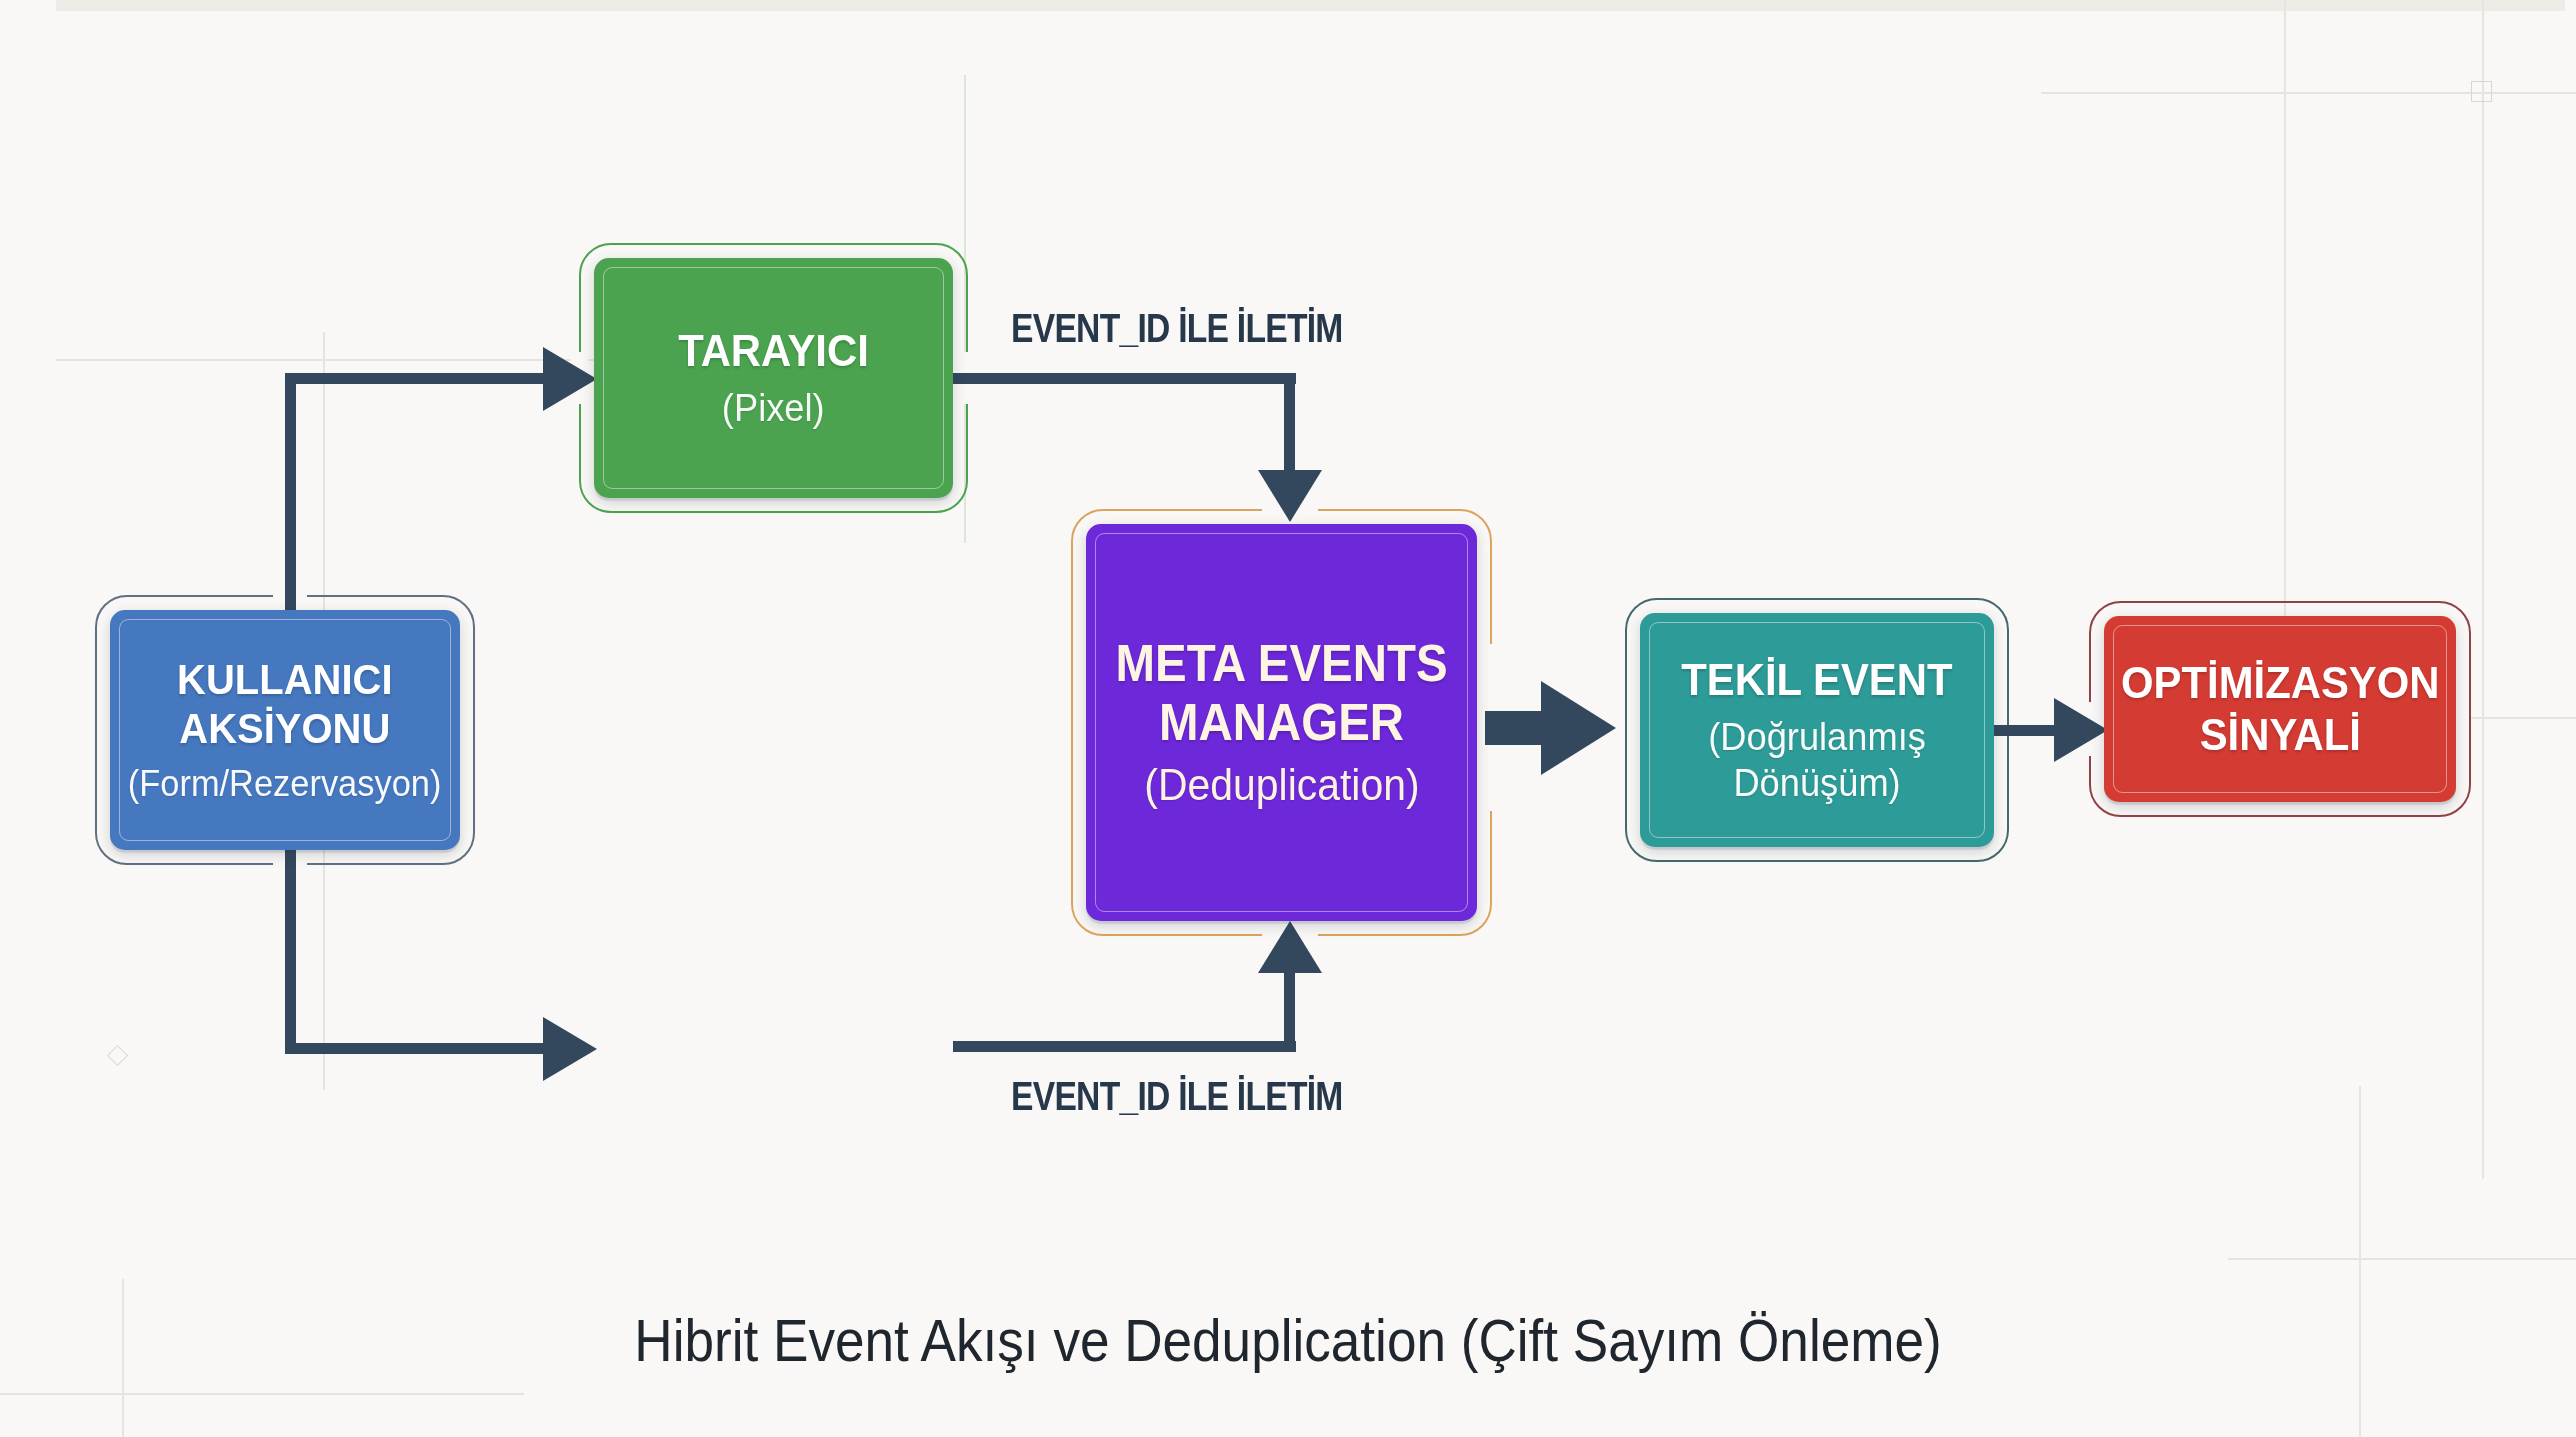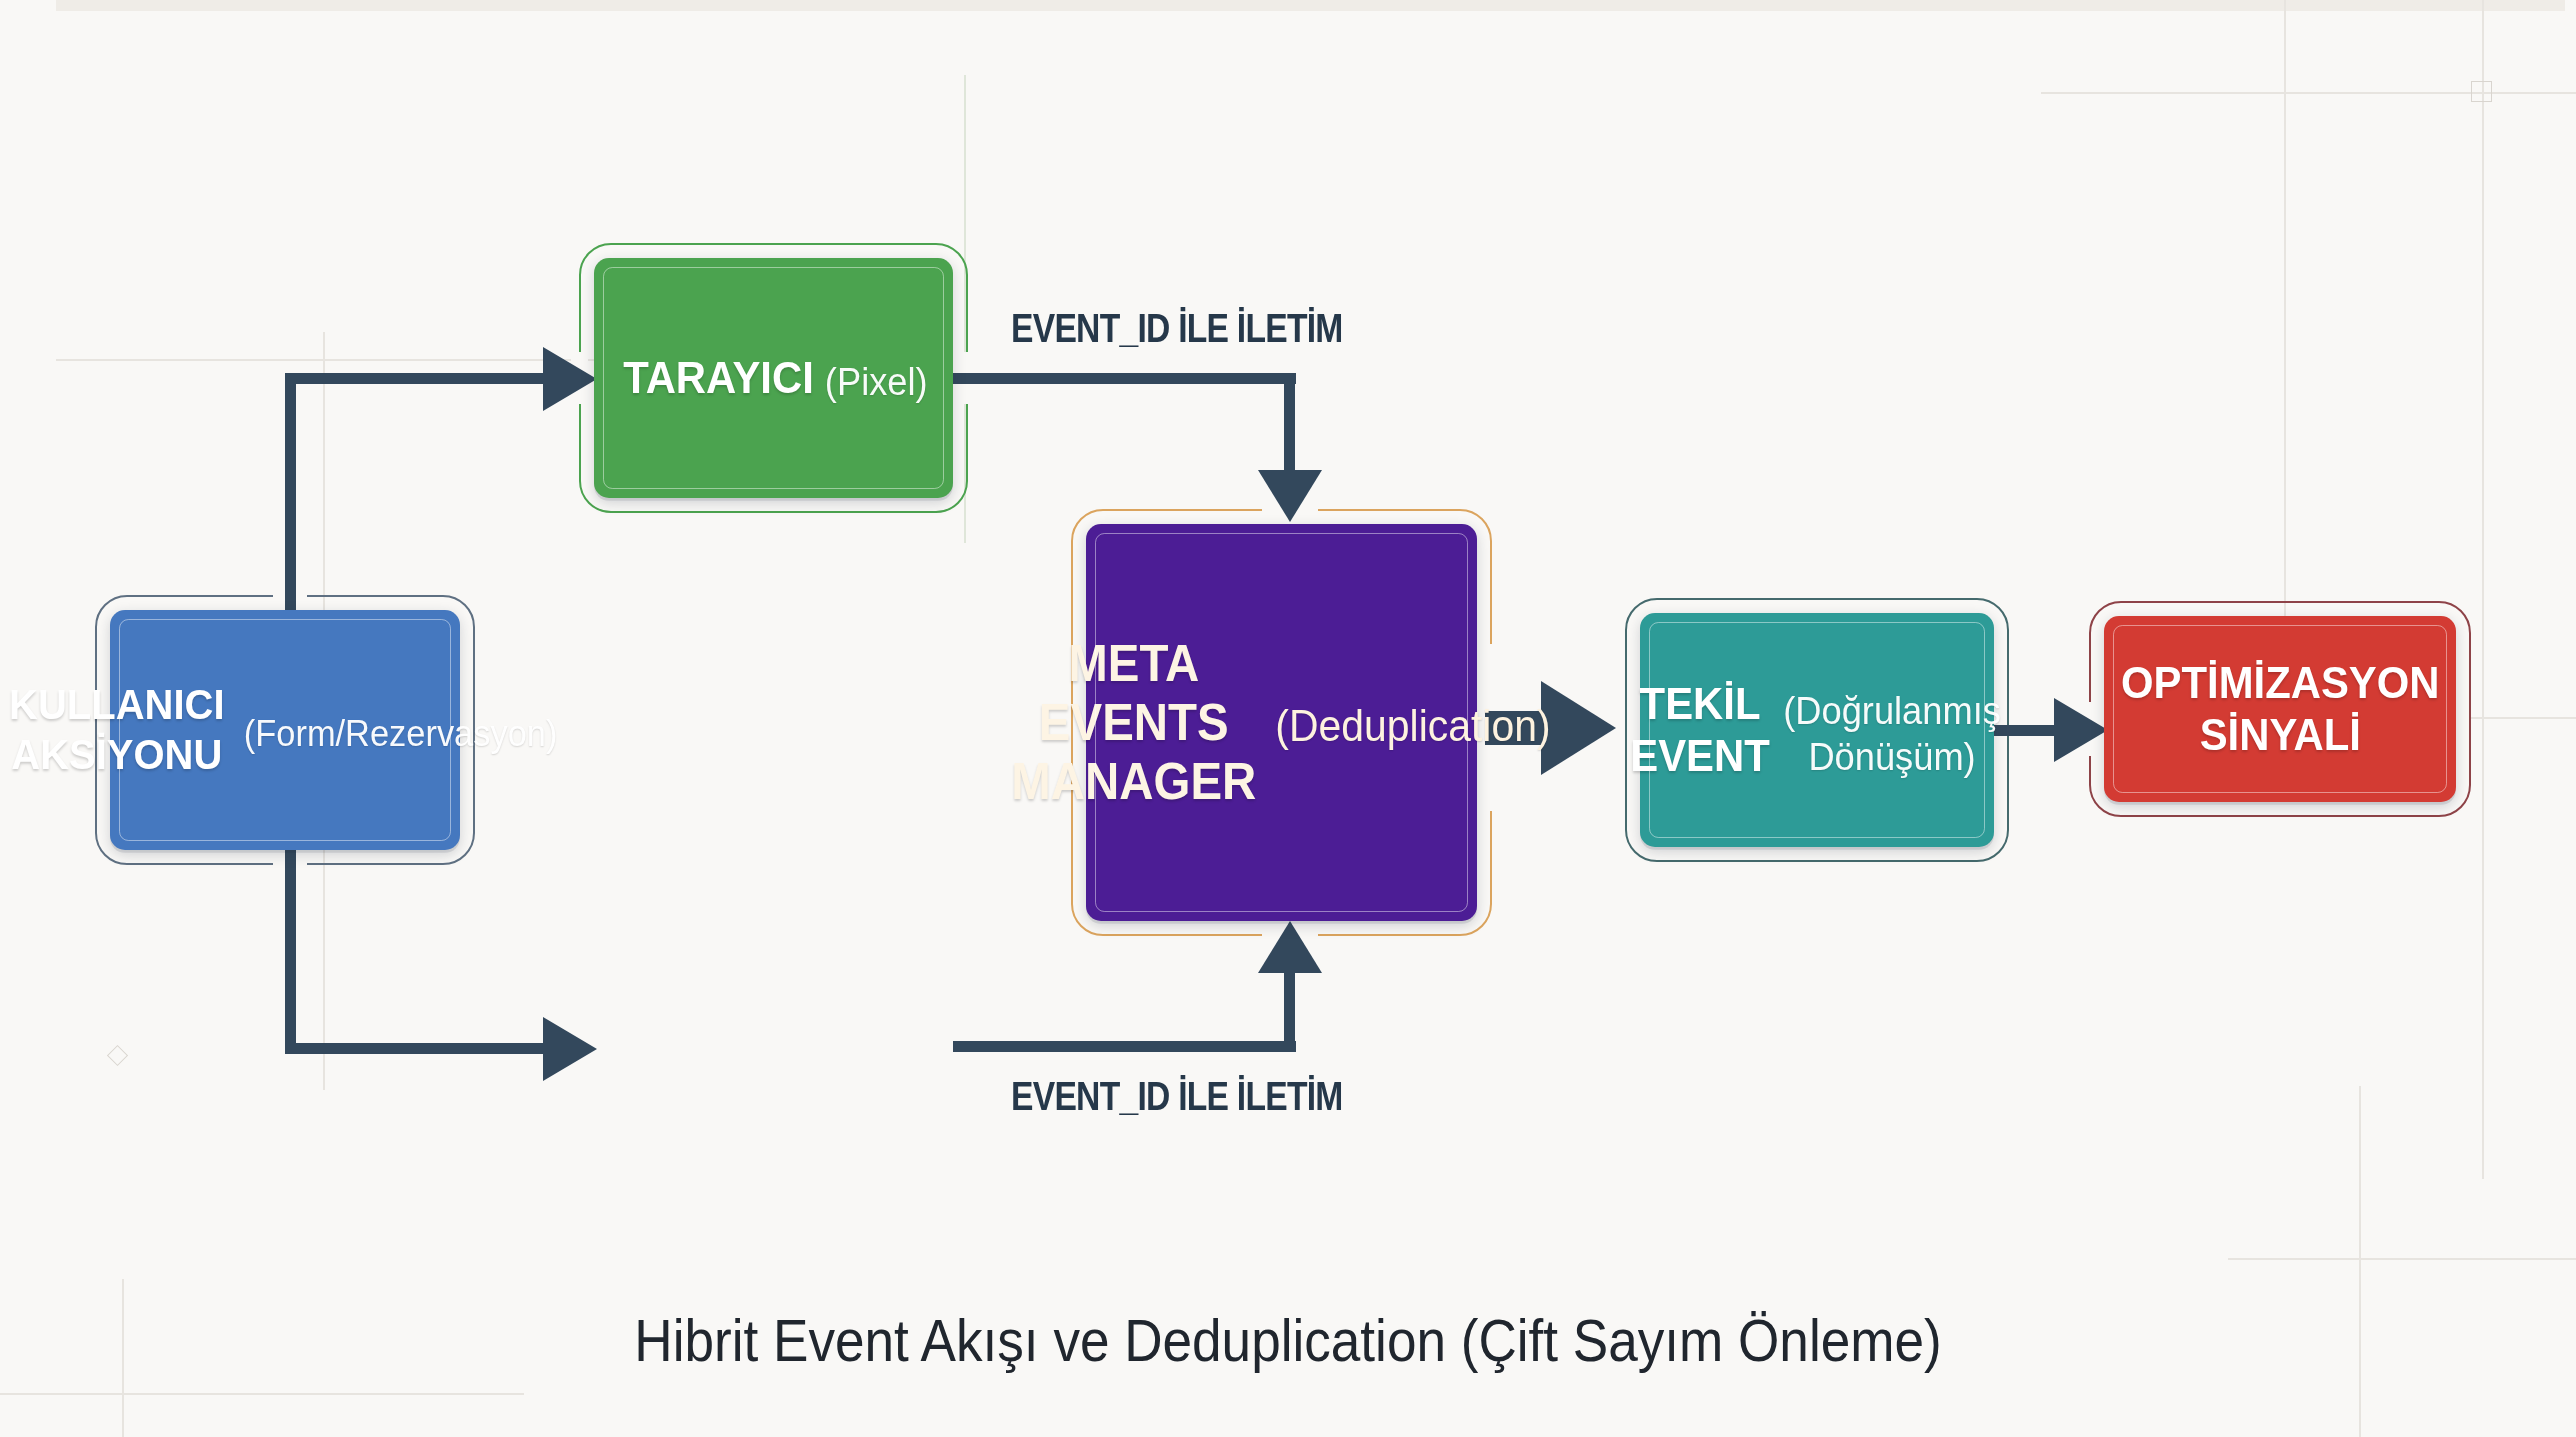--- a/index.html
+++ b/index.html
@@ -12,21 +12,21 @@
   .gridline{position:absolute;background:#e7e4df;z-index:0;}
   .gridline.greenish{background:#dfe6d9;}
   .gridmark{position:absolute;border:1.9px solid #d9d5cf;background:transparent;z-index:0;}
   .topstrip{position:absolute;left:56px;top:0;width:2509px;height:11.2px;background:#efece7;z-index:0;}
 
   
   .node{position:absolute;}
   .outline{position:absolute;inset:-15px;border:2.8px solid #999;border-radius:32px;z-index:1;}
   .box{
     position:absolute;inset:0;border-radius:15px;z-index:4;
-    display:flex;flex-direction:row;align-items:center;justify-content:center;
+    display:flex;flex-direction:column;align-items:center;justify-content:center;
     box-shadow:0 2.8px 0 rgba(20,30,50,.10), 0 4.7px 13px rgba(30,40,60,.18);
   }
   .box::after{content:"";position:absolute;inset:9.4px;border:1.9px solid rgba(255,255,255,.45);border-radius:9.4px;pointer-events:none;}
   .box-text{transform:scaleX(.93);text-align:center;white-space:pre-line;}
   .box-title{color:#fff;font-weight:700;font-size:45px;line-height:1.16;letter-spacing:0;text-shadow:0 1.9px 2.8px rgba(0,0,0,.18);}
   .box-sub{color:rgba(255,255,255,.96);font-weight:400;font-size:39px;line-height:1.18;margin-top:7.5px;text-shadow:0 0.9px 1.9px rgba(0,0,0,.15);}
   .node.orange .box-title{font-size:51px;color:#fdf4e4;}
   .node.orange .box-sub{font-size:44px;color:#fdf2df;}
   .node.blue .box-title{font-size:43px;}
   .node.blue .box-sub{font-size:37px;}
@@ -120,21 +120,21 @@
     <div class="outline" style="border-color: rgb(75, 163, 79);"></div>
     <div class="box" style="background: rgb(75, 163, 79);">
       <div class="box-text box-title">TARAYICI</div>
       <div class="box-text box-sub">(Pixel)</div>
     </div>
   </div>
 
 
   <div class="node orange" style="left:1086px;top:524px;width:391px;height:397px;">
     <div class="outline" style="border-color: rgb(219, 164, 94);"></div>
-    <div class="box" style="background: #4c1d95;">
+    <div class="box" style="background: #6d28d9;">
       <div class="box-text box-title">META EVENTS
 MANAGER</div>
       <div class="box-text box-sub">(Deduplication)</div>
     </div>
   </div>
 
   <div class="node teal" style="left:1612px;top:613px;width:354px;height:234px;margin-left:28px;">
     <div class="outline" style="border-color: rgb(69, 106, 109);"></div>
     <div class="box" style="background: rgb(45, 155, 151);">
       <div class="box-text box-title">TEKİL EVENT</div>

